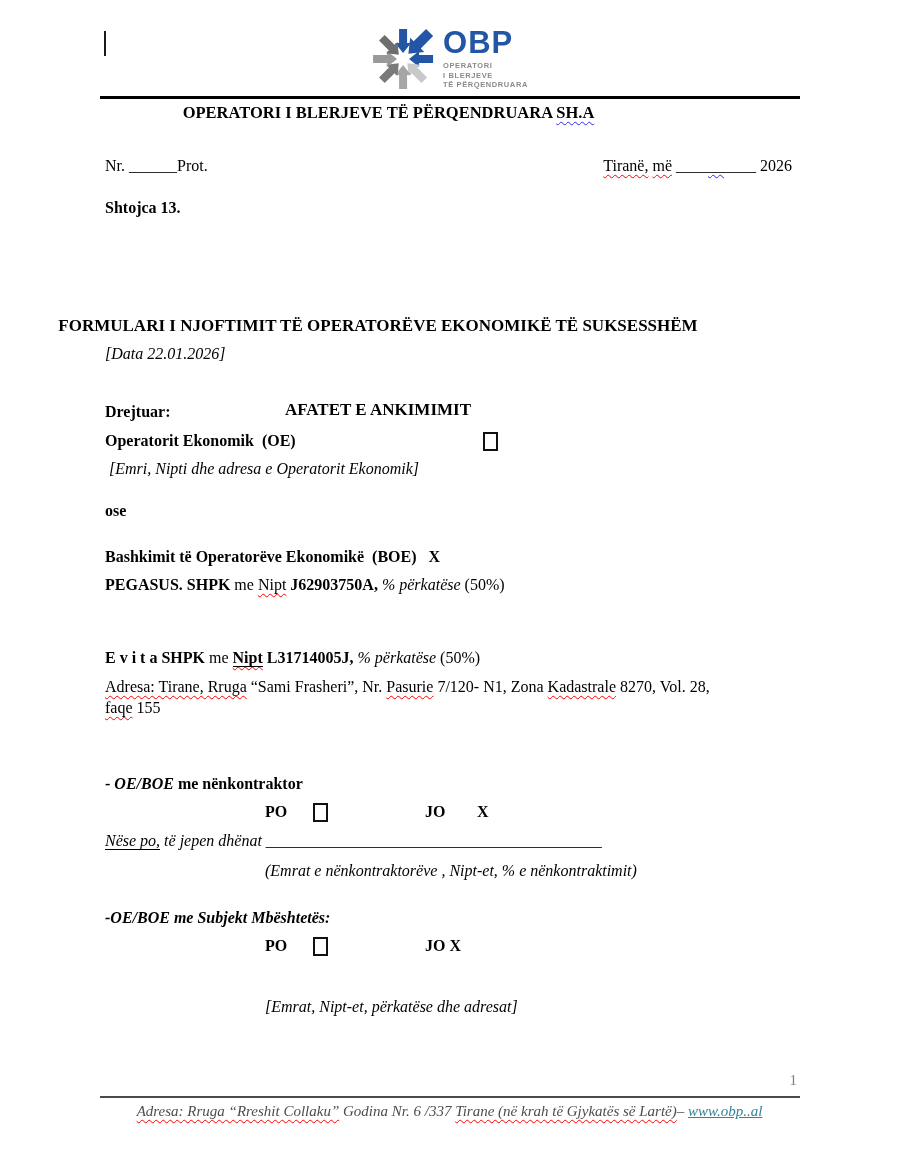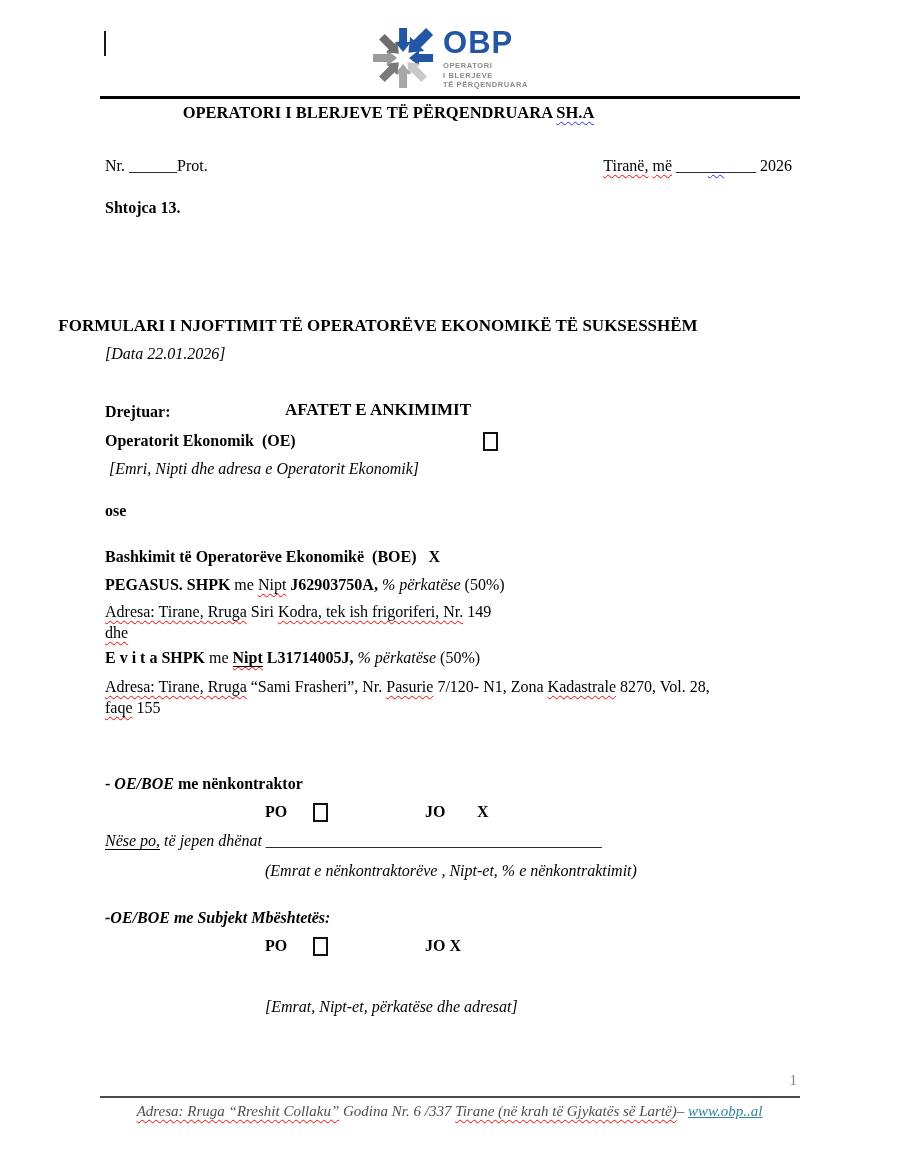--- a/index.html
+++ b/index.html
@@ -11,21 +11,21 @@
   .abs{position:absolute;white-space:pre-wrap;line-height:20px;}
   .b{font-weight:bold;}
   .i{font-style:italic;}
   .bi{font-weight:bold;font-style:italic;}
   .u{border-bottom:1px solid currentColor;}
   .sq{text-decoration-line:underline;text-decoration-style:wavy;text-decoration-color:#ff0000;text-decoration-thickness:1px;text-underline-offset:3px;}
   .sqb{text-decoration-line:underline;text-decoration-style:wavy;text-decoration-color:#2a2aff;text-decoration-thickness:1px;text-underline-offset:3px;}
   .link{color:#31849B;text-decoration:underline;text-decoration-color:#31849B;cursor:pointer;}
   .cursor-bar{position:absolute;left:104px;top:31px;width:2px;height:25px;background:#1a1a1a;}
   
-  .logo{position:absolute;top:27px;left:50%;transform:translateX(-50%);display:flex;align-items:center;}
+  .logo{position:absolute;top:27px;left:50%;transform:translateX(-50%);display:flex;align-items:flex-end;}
   .logo-icon{width:62px;height:62px;}
   .logo-text{margin-left:9px;font-family:"Liberation Sans",sans-serif;}
   .logo-wordmark{color:#2356A4;font-weight:bold;font-size:31px;line-height:31px;letter-spacing:1px;}
   .logo-tagline{color:#8a8a8a;font-size:7.5px;line-height:9.5px;letter-spacing:0.6px;margin-top:3px;font-weight:bold;}
   
   .header-rule{position:absolute;top:96px;left:100px;width:700px;height:3px;background:#000;}
   .footer-rule{position:absolute;top:1096px;left:100px;width:700px;height:2px;background:#4a4a4a;}
   
   .org-title{top:103px;left:0;width:777px;text-align:center;font-size:16.5px;font-weight:bold;}
   .main-title{top:256px;left:0;width:756px;text-align:center;font-size:17px;line-height:28px;font-weight:bold;}
@@ -86,21 +86,20 @@
   <span class="checkbox" style="top:432px;left:483px;"></span>
 
   <div class="abs i" style="top:459px;left:109px;">[Emri, Nipti dhe adresa e Operatorit Ekonomik]</div>
 
   <div class="abs b" style="top:501px;left:105px;">ose</div>
 
   <div class="abs b" style="top:547px;left:105px;">Bashkimit të Operatorëve Ekonomikë  (BOE)   X</div>
 
   <div class="abs" style="top:575px;left:105px;"><span class="b">PEGASUS. SHPK </span><span>me </span><span class="sq">Nipt</span><span> </span><span class="b">J62903750A,</span><span> </span><span class="i">% përkatëse </span><span>(50%)</span></div>
 
-  <div class="abs" style="top:601px;left:105px;width:695px;line-height:21px;"><span class="sq">Adresa: Tirane, Rruga</span><span> Siri </span><span class="sq">Kodra, tek ish frigoriferi, Nr.</span><span> 149</span><br><span class="sq">dhe</span></div>
 
   <div class="abs" style="top:648px;left:105px;"><span class="b">E v i t a SHPK </span><span>me </span><span class="b u sq">Nipt</span><span class="b"> </span><span class="b">L31714005J,</span><span> </span><span class="i">% përkatëse </span><span>(50%)</span></div>
 
   <div class="abs" style="top:676px;left:105px;width:695px;line-height:21px;"><span class="sq">Adresa: Tirane, Rruga</span><span> “Sami Frasheri”, Nr. </span><span class="sq">Pasurie</span><span> 7/120- N1, Zona </span><span class="sq">Kadastrale</span><span> 8270, Vol. 28,</span><br><span class="sq">faqe</span><span> 155</span></div>
 
 
   <div class="abs" style="top:774px;left:105px;"><span class="b">- </span><span class="bi">OE/BOE</span><span class="b"> me nënkontraktor</span></div>
 
   <div class="abs b" style="top:802px;left:265px;">PO</div>
   <span class="checkbox" style="top:803px;left:313px;"></span>

